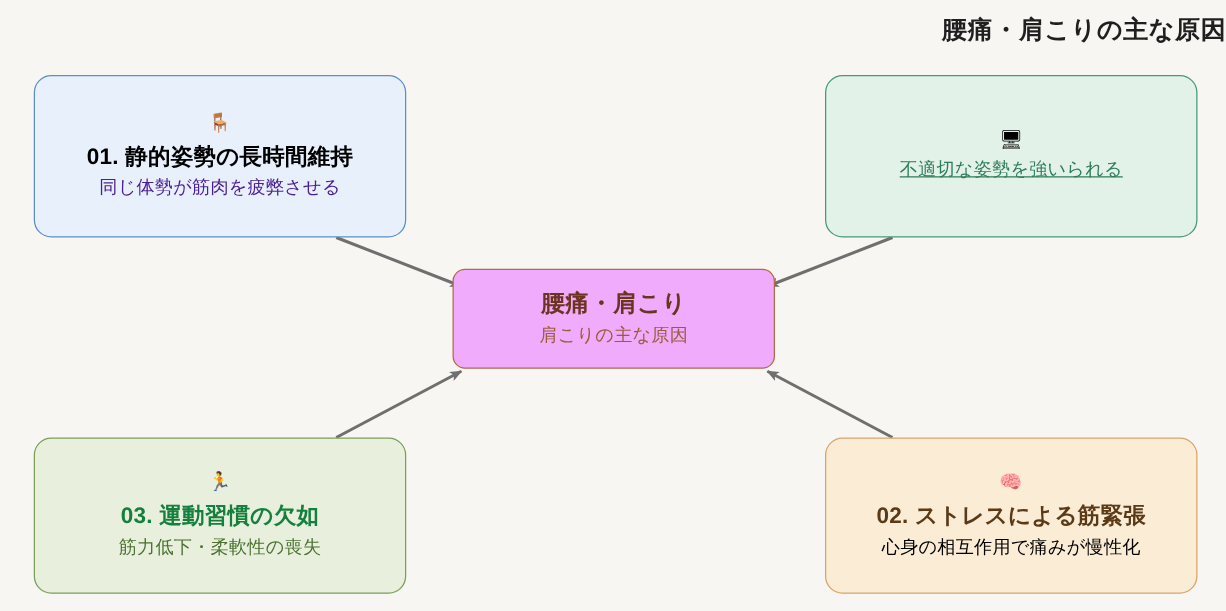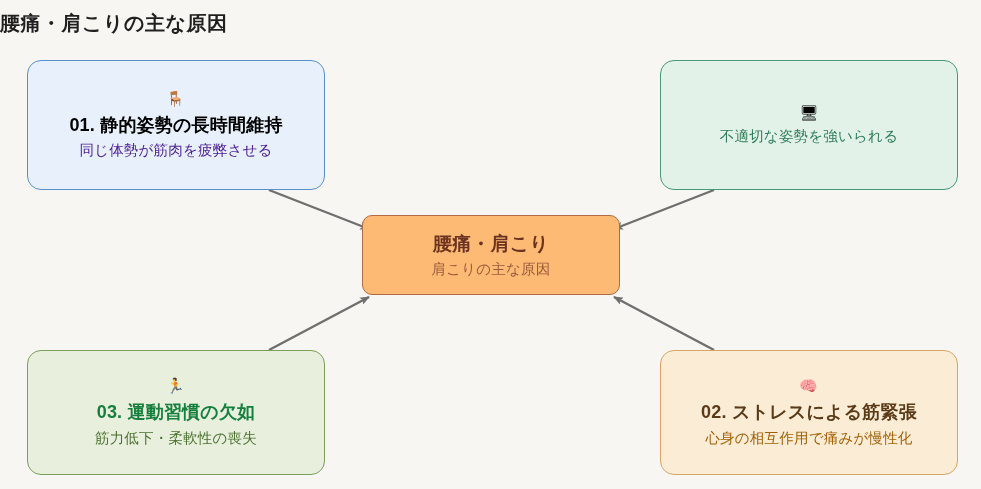--- a/index.html
+++ b/index.html
@@ -25,21 +25,21 @@
     top: 0;
     width: 981px;
     height: 489px;
     pointer-events: none;
   }
   .diagram-title {
     position: absolute;
     left: 0;
     top: 10px;
     width: 981px;
-    text-align: left;
+    text-align: right;
     font-size: 20px;
     font-weight: bold;
     color: #1f1f1f;
     letter-spacing: 0.5px;
   }
   .node {
     position: absolute;
     box-sizing: border-box;
     border-radius: 14px;
     border-width: 1.6px;
@@ -78,44 +78,44 @@
   #node-cause-01 .node-title { color: #000000; }
   #node-cause-01 .node-sub   { color: #4c1d95; }
 
   
   #node-cause-02 {
     left: 660px; top: 60px; width: 298px; height: 130px;
     background: #e3f2e9;
     border-color: #469a74;
   }
   #node-cause-02 .node-title { color: #14472f; }
-  #node-cause-02 .node-sub   { color: #2e7d58; }
+  #node-cause-02 .node-sub   { color: #2e7d58; text-decoration: underline; }
 
   
   #node-cause-03 {
     left: 27px; top: 350px; width: 298px; height: 125px;
     background: #e8efdd;
     border-color: #7aa05a;
   }
   #node-cause-03 .node-title { color: #15803d; }
   #node-cause-03 .node-sub   { color: #4b7230; }
 
   
   #node-cause-04 {
     left: 660px; top: 350px; width: 298px; height: 125px;
     background: #fbecd6;
     border-color: #d9a566;
   }
   #node-cause-04 .node-title { color: #5b3a17; }
-  #node-cause-04 .node-sub   { color: #a16207; }
+  #node-cause-04 .node-sub   { color: #000000; }
 
   
   #node-center {
     left: 362px; top: 215px; width: 258px; height: 80px;
-    background: #fdba74;
+    background: #f0abfc;
     border-color: #b36a47;
     border-radius: 10px;
   }
   #node-center .node-title {
     font-size: 19px;
     color: #6b3320;
     margin-bottom: 5px;
   }
   #node-center .node-sub {
     font-size: 14.5px;

